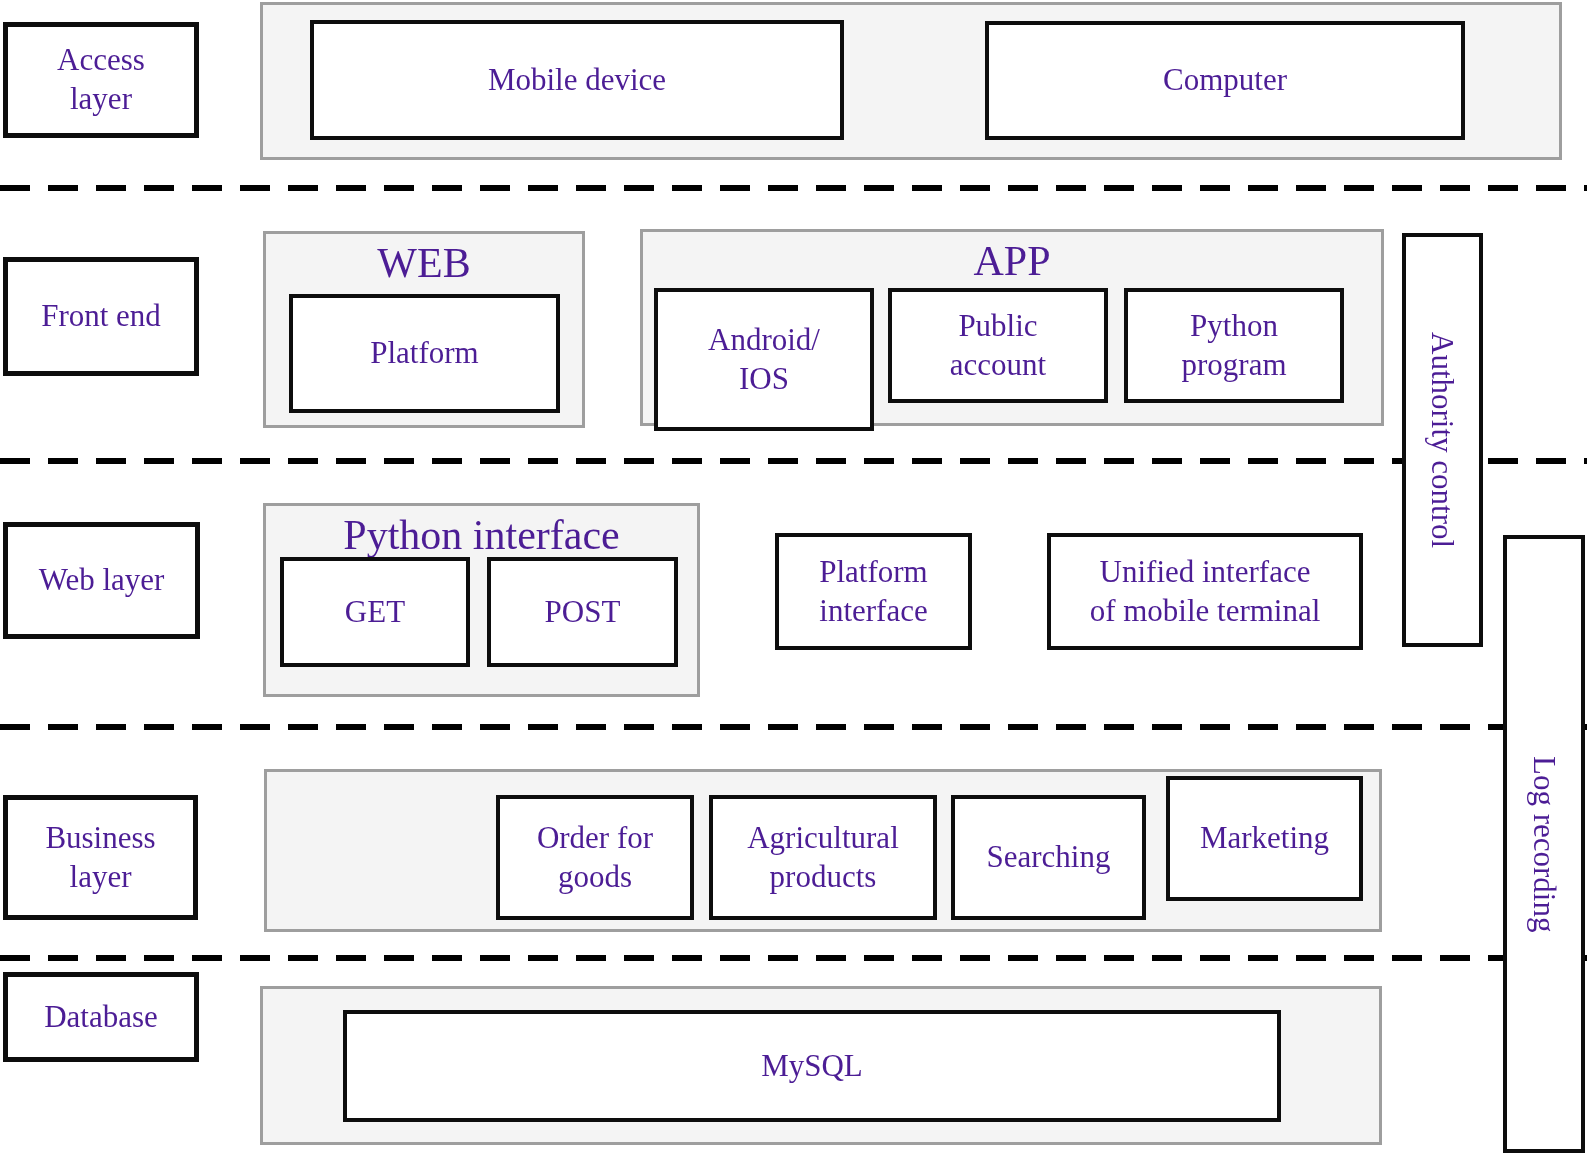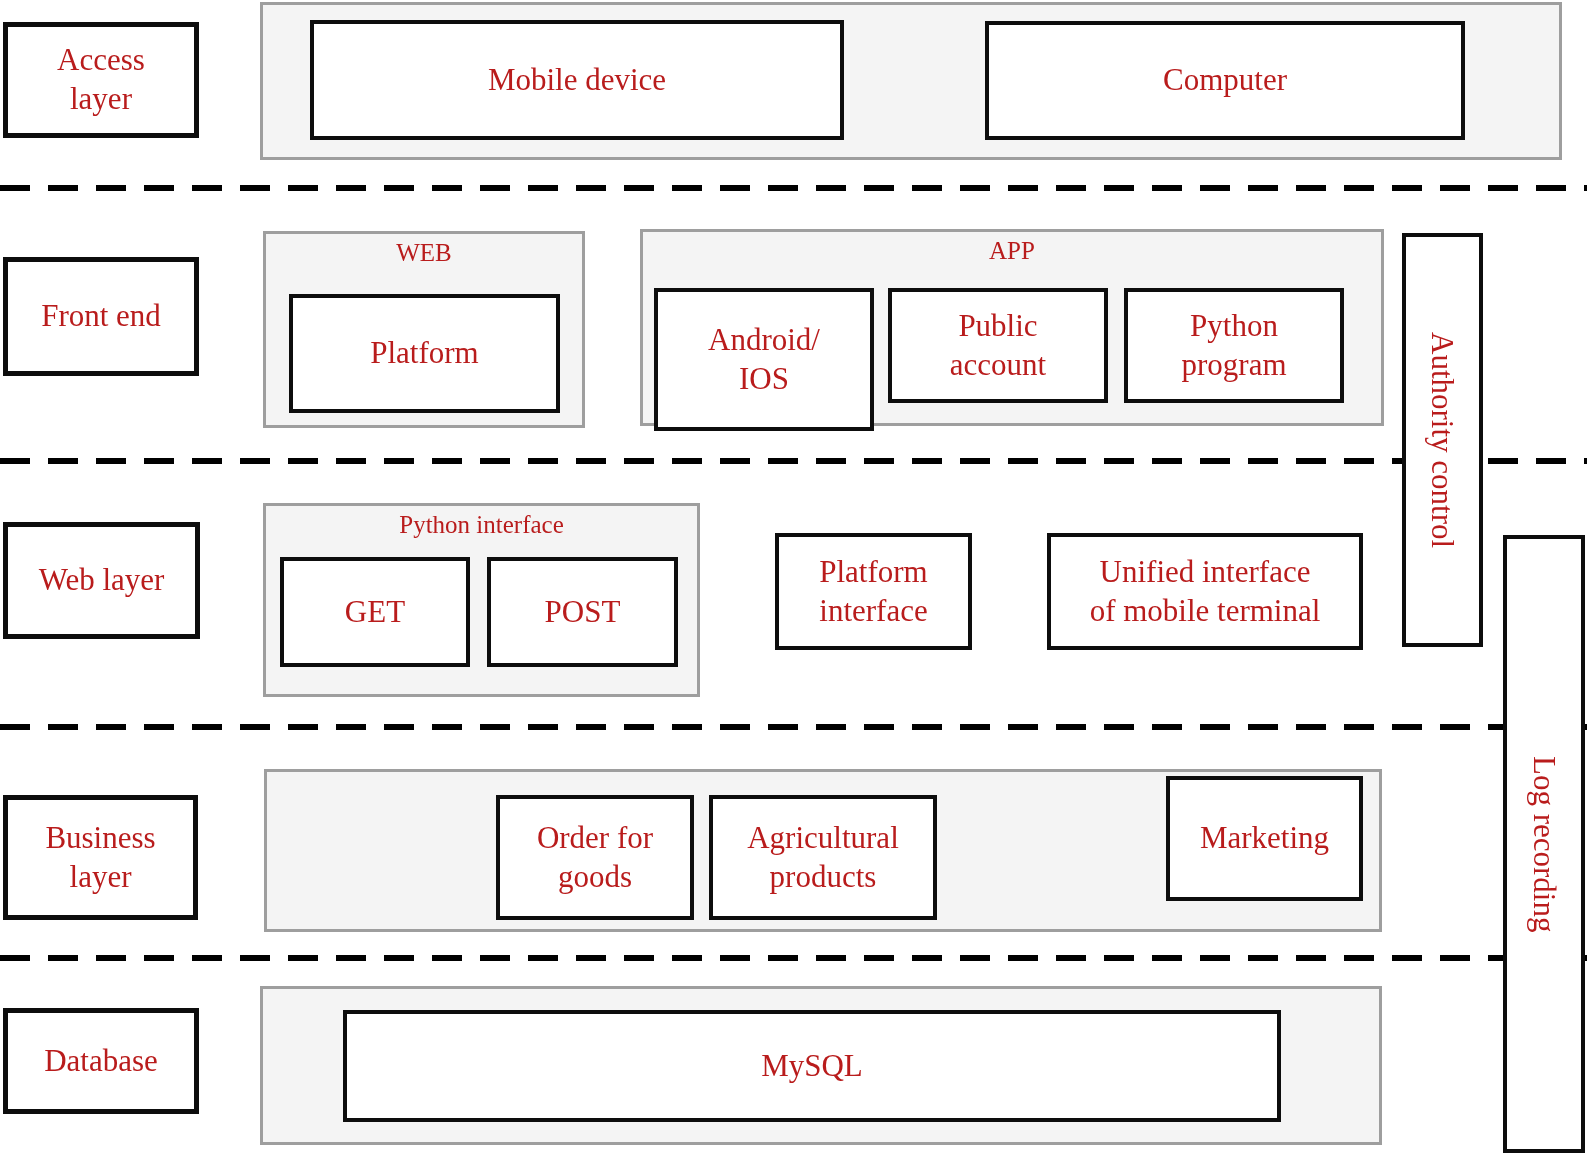--- a/index.html
+++ b/index.html
@@ -1,29 +1,29 @@
 <!DOCTYPE html>
 <html><head>
 <meta charset="utf-8">
 <style>
   html,body{margin:0;padding:0;background:#ffffff;}
   .page{
     position:relative;width:1587px;height:1162px;background:#ffffff;overflow:hidden;
-    font-family:"Liberation Serif","DejaVu Serif",serif;color:#b91c1c;
+    font-family:"Liberation Serif","DejaVu Serif",serif;color:#4c1d95;
   }
   .dash{
     position:absolute;left:0;width:1587px;height:6px;
     background:repeating-linear-gradient(90deg,#000 0 30px,transparent 30px 48px);
   }
   .gbox{
     position:absolute;background:#f4f4f4;border:3px solid #9e9e9e;box-sizing:border-box;
   }
   .gtitle{
     position:absolute;top:4px;left:0;right:0;text-align:center;
-    font-size:25px;line-height:1.2;
+    font-size:42px;line-height:1.2;
   }
   .wbox{
     position:absolute;background:#ffffff;border:4px solid #0d0d0d;box-sizing:border-box;
     display:flex;align-items:center;justify-content:center;text-align:center;
     font-size:31px;line-height:1.25;
   }
   .lbox{border-width:5px;}
   .wrap{white-space:pre-line;}
   .vbar{
     position:absolute;background:#ffffff;border:4px solid #0d0d0d;box-sizing:border-box;
@@ -80,23 +80,24 @@
 of mobile terminal</div>
 
   <div class="wbox lbox wrap" style="left:3px;top:795px;width:195px;height:125px">Business
 layer</div>
 
   <div class="gbox" style="left:264px;top:769px;width:1118px;height:163px"></div>
   <div class="wbox wrap" style="left:496px;top:795px;width:198px;height:125px">Order for
 goods</div>
   <div class="wbox wrap" style="left:709px;top:795px;width:228px;height:125px">Agricultural
 products</div>
+  <div class="wbox" style="left:951px;top:795px;width:195px;height:125px">Searching</div>
   <div class="wbox" style="left:1166px;top:776px;width:197px;height:125px">Marketing</div>
 
-  <div class="wbox lbox" style="left:3px;top:1008px;width:196px;height:106px">Database</div>
+  <div class="wbox lbox" style="left:3px;top:972px;width:196px;height:90px">Database</div>
 
   <div class="gbox" style="left:260px;top:986px;width:1122px;height:159px"></div>
   <div class="wbox" style="left:343px;top:1010px;width:938px;height:112px">MySQL</div>
 
   <div class="vbar" style="left:1402px;top:233px;width:81px;height:414px">Authority control</div>
   <div class="vbar" style="left:1503px;top:535px;width:82px;height:618px">Log recording</div>
 
 </div>
 
 </body></html>

